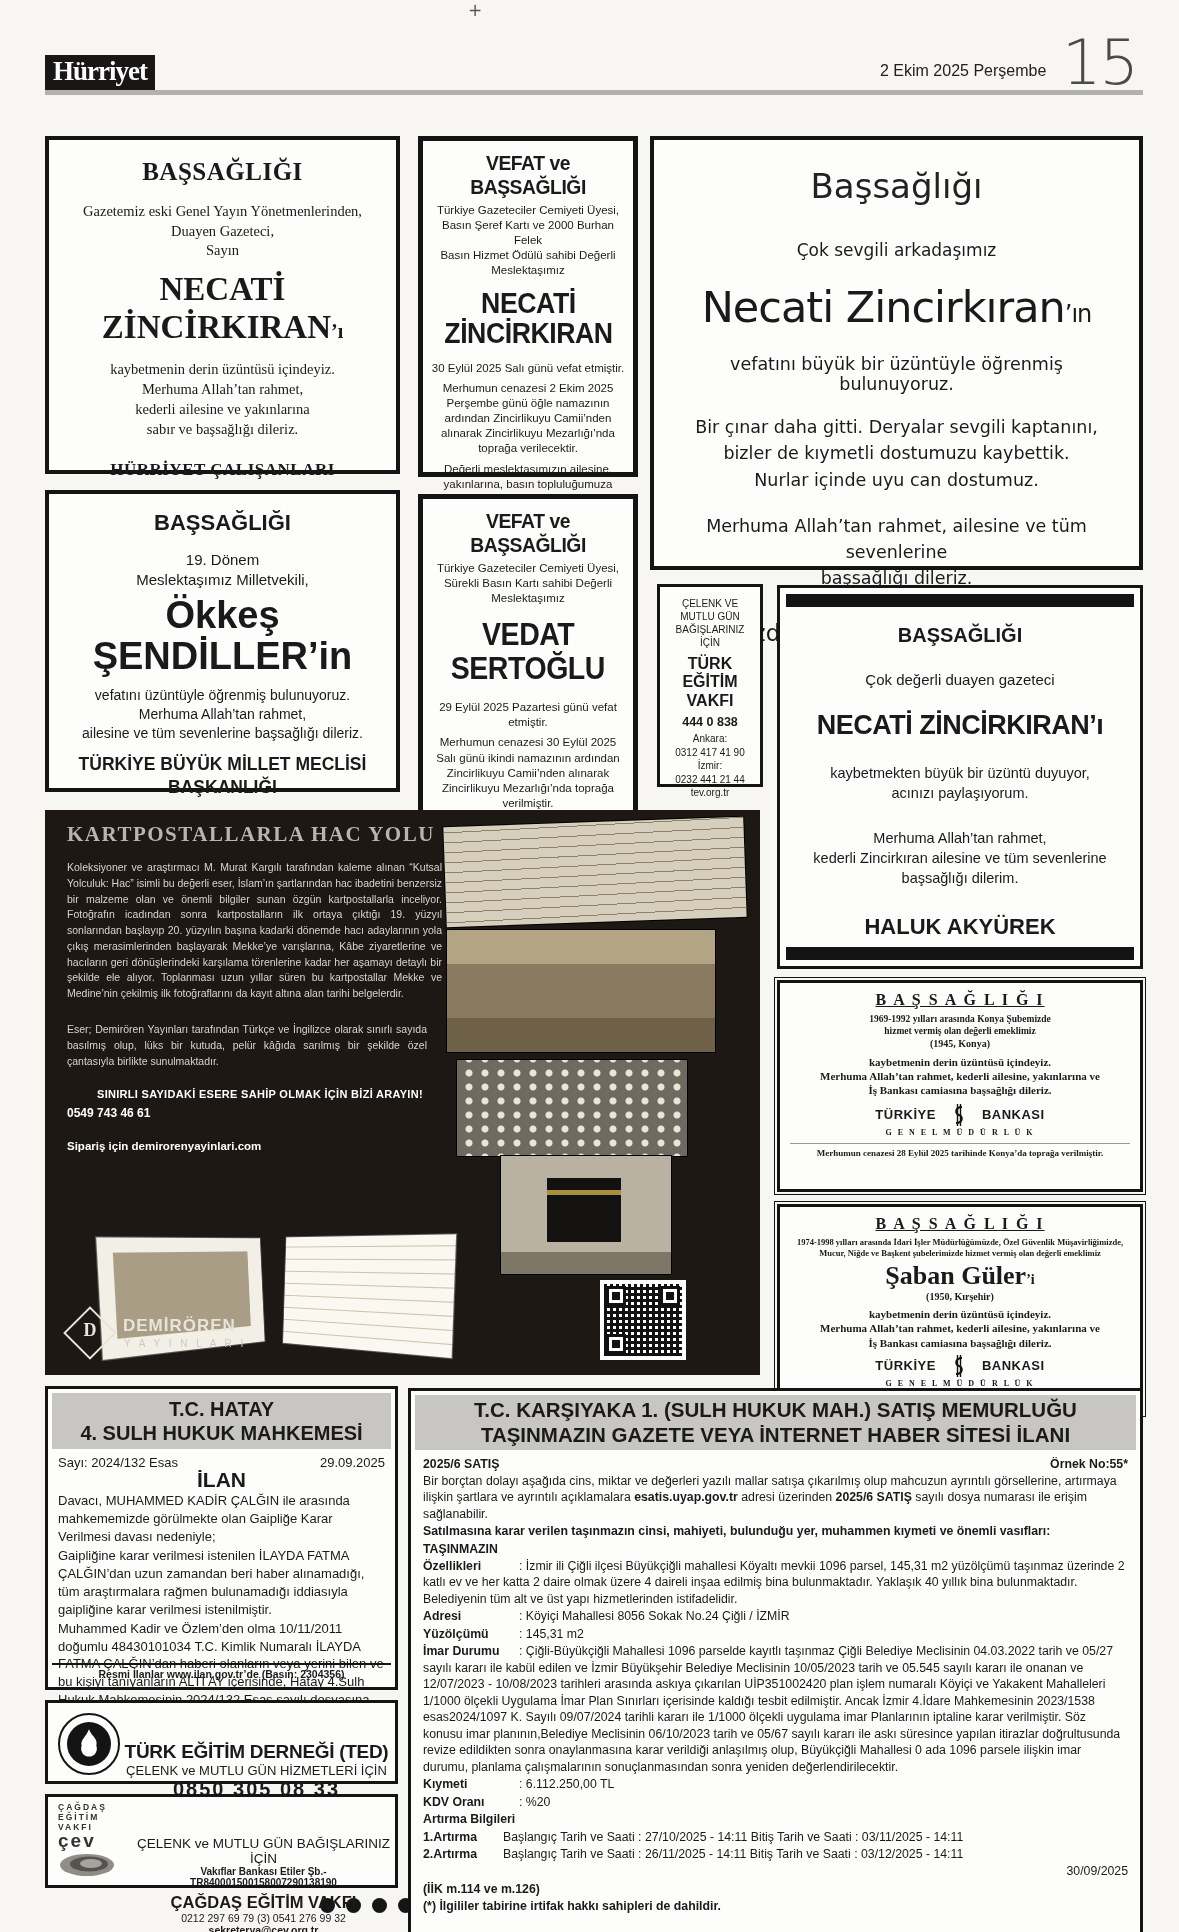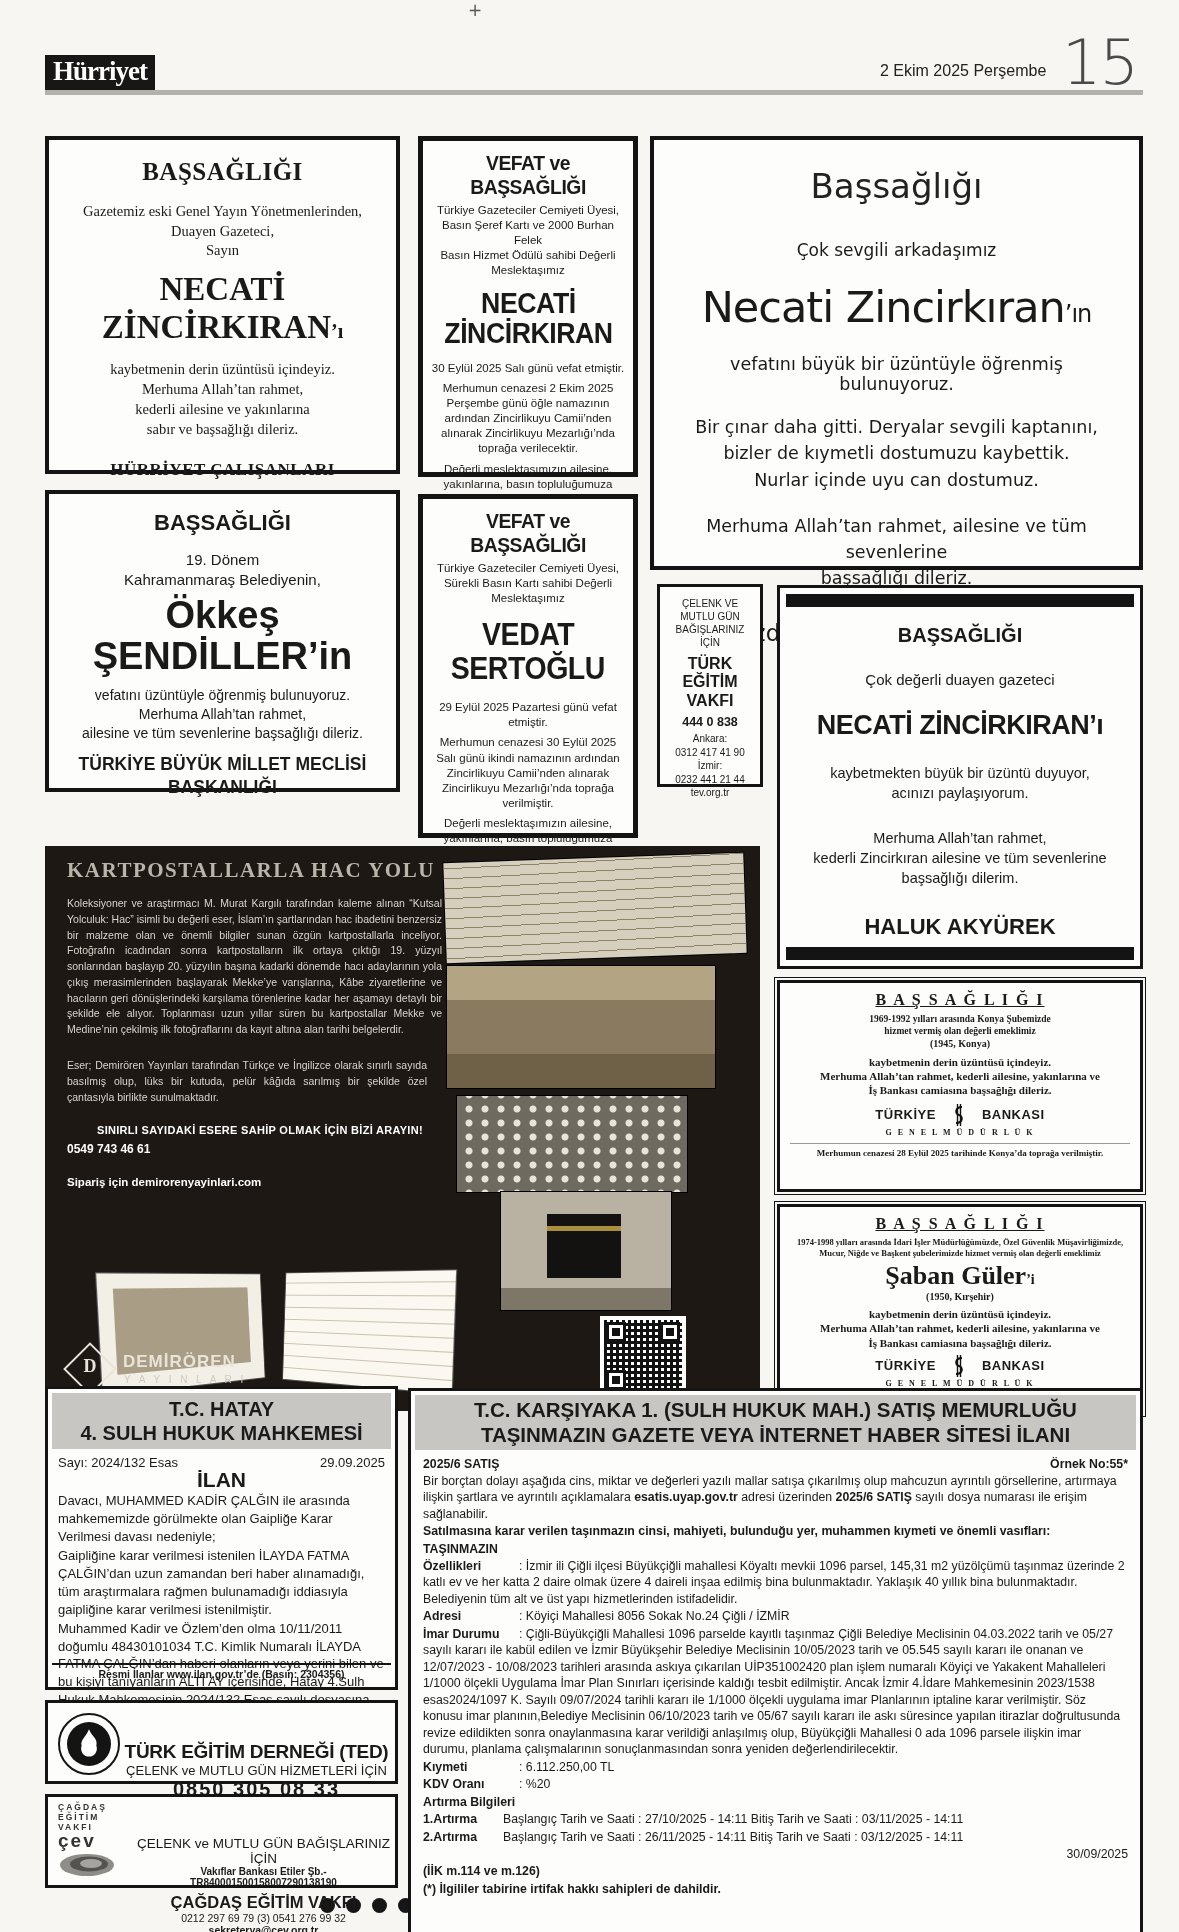--- a/index.html
+++ b/index.html
@@ -111,21 +111,21 @@
       <div>Merhuma Allah’tan rahmet, ailesine ve tüm sevenlerine</div>
       <div>başsağlığı dileriz.</div>
     </div>
     <div style="font-size:23px;margin-top:28px;">Özden - Halit Narin ve Ailesi</div>
   </div>
 
   <div class="abs obit ctr sans" style="left:45px;top:458px;width:355px;height:302px;padding:16px 14px;">
     <div class="b" style="font-size:22px;">BAŞSAĞLIĞI</div>
     <div style="font-size:15px;line-height:1.35;margin-top:14px;">
       <div>19. Dönem</div>
-      <div>Kahramanmaraş Belediyenin,</div>
+      <div>Meslektaşımız Milletvekili,</div>
     </div>
     <div class="b" style="font-size:38px;line-height:1.1;margin-top:4px;">
       <div>Ökkeş</div>
       <div>ŞENDİLLER’in</div>
     </div>
     <div style="font-size:14px;line-height:1.35;margin-top:8px;">
       <div>vefatını üzüntüyle öğrenmiş bulunuyoruz.</div>
       <div>Merhuma Allah’tan rahmet,</div>
       <div>ailesine ve tüm sevenlerine başsağlığı dileriz.</div>
     </div>
@@ -243,21 +243,21 @@
           <path d="M10 3 C3 3 3 10 7 11 C11 12 11 19 4 19" fill="none" stroke="#111" stroke-width="2.2"></path>
           <line x1="5.5" y1="0" x2="5.5" y2="22" stroke="#111" stroke-width="1.4"></line>
           <line x1="8.5" y1="0" x2="8.5" y2="22" stroke="#111" stroke-width="1.4"></line>
         </svg>
       <span class="t">BANKASI</span>
     </div>
     <div class="b serif" style="font-size:8px;letter-spacing:2px;margin-top:2px;">G E N E L   M Ü D Ü R L Ü K</div>
     <div class="b" style="font-size:9px;margin-top:5px;border-top:1px solid #999;padding-top:12px;">Merhumun cenazesi 24 Eylül 2025 tarihinde Kırşehir’de toprağa verilmiştir.</div>
   </div>
 
-  <div class="abs ad" style="left:45px;top:810px;width:715px;height:565px;margin-top:36px;">
+  <div class="abs ad" style="left:45px;top:810px;width:715px;height:565px;">
     <div class="abs serif b" style="left:22px;top:12px;font-size:21px;letter-spacing:1.5px;color:#b9b5aa;">KARTPOSTALLARLA HAC YOLU</div>
     <p class="abs" style="left:22px;top:50px;width:375px;font-size:10.5px;line-height:1.5;text-align:justify;">Koleksiyoner ve araştırmacı M. Murat Kargılı tarafından kaleme alınan “Kutsal Yolculuk: Hac” isimli bu değerli eser, İslam’ın şartlarından hac ibadetini benzersiz bir malzeme olan ve önemli bilgiler sunan özgün kartpostallarla inceliyor. Fotoğrafın icadından sonra kartpostalların ilk ortaya çıktığı 19. yüzyıl sonlarından başlayıp 20. yüzyılın başına kadarki dönemde hacı adaylarının yola çıkış merasimlerinden başlayarak Mekke’ye varışlarına, Kâbe ziyaretlerine ve hacıların geri dönüşlerindeki karşılama törenlerine kadar her aşamayı detaylı bir şekilde ele alıyor. Toplanması uzun yıllar süren bu kartpostallar Mekke ve Medine’nin çekilmiş ilk fotoğraflarını da kayıt altına alan tarihi belgelerdir.</p>
     <p class="abs" style="left:22px;top:212px;width:360px;font-size:10.5px;line-height:1.5;text-align:justify;">Eser; Demirören Yayınları tarafından Türkçe ve İngilizce olarak sınırlı sayıda basılmış olup, lüks bir kutuda, pelür kâğıda sarılmış bir şekilde özel çantasıyla birlikte sunulmaktadır.</p>
     <div class="abs b" style="left:22px;top:278px;font-size:11px;color:#fff;letter-spacing:.3px;padding-left:30px;">SINIRLI SAYIDAKİ ESERE SAHİP OLMAK İÇİN BİZİ ARAYIN!</div>
     <div class="abs b" style="left:22px;top:296px;font-size:12px;color:#fff;">0549 743 46 61</div>
     <div class="abs b" style="left:22px;top:330px;font-size:11.5px;color:#fff;">Sipariş için demirorenyayinlari.com</div>
 
     <div class="pcard" style="left:400px;top:12px;width:300px;height:100px;background:#d6cfbd;transform:rotate(-2deg);background-image:repeating-linear-gradient(-1deg,transparent 0 9px,#8d8468 9px 10px);"></div>
     <div class="pcard" style="left:402px;top:120px;width:268px;height:122px;background:linear-gradient(#b3a583 0 28%,#8a7a5f 28% 72%,#6f6148 72% 100%);"></div>
     <div class="pcard" style="left:412px;top:250px;width:230px;height:96px;background:#6e6a60;background-image:radial-gradient(circle 4px,#e8e4d8 0 3px,transparent 4px);background-size:16px 14px;background-position:4px 48px;"></div>
@@ -356,20 +356,21 @@
     <div class="legal" style="padding:2px 12px 0 12px;font-size:12.3px;line-height:1.34;">
       <div style="display:flex;justify-content:space-between;">
         <span class="b">2025/6 SATIŞ</span>
         <span class="b">Örnek No:55*</span>
       </div>
       <p><span>Bir borçtan dolayı aşağıda cins, miktar ve değerleri yazılı mallar satışa çıkarılmış olup mahcuzun ayrıntılı görsellerine, artırmaya ilişkin şartlara ve ayrıntılı açıklamalara </span><span class="b">esatis.uyap.gov.tr</span><span> adresi üzerinden </span><span class="b">2025/6 SATIŞ</span><span> sayılı dosya numarası ile erişim sağlanabilir.</span></p>
       <p class="b">Satılmasına karar verilen taşınmazın cinsi, mahiyeti, bulunduğu yer, muhammen kıymeti ve önemli vasıfları:</p>
       <p class="b">TAŞINMAZIN</p>
       <p><span class="lbl">Özellikleri</span><span>:  İzmir ili Çiğli ilçesi Büyükçiğli mahallesi Köyaltı  mevkii 1096 parsel, 145,31 m2 yüzölçümü taşınmaz üzerinde 2 katlı ev ve her katta 2 daire olmak üzere 4 daireli inşaa edilmiş bina bulunmaktadır. Yaklaşık 40 yıllık bina bulunmaktadır. Belediyenin tüm alt ve üst yapı hizmetlerinden istifadelidir.</span></p>
       <p><span class="lbl">Adresi</span><span>: Köyiçi Mahallesi 8056 Sokak No.24 Çiğli / İZMİR</span></p>
+      <p><span class="lbl">Yüzölçümü</span><span>: 145,31 m2</span></p>
       <p><span class="lbl">İmar Durumu</span><span>: Çiğli-Büyükçiğli Mahallesi 1096 parselde  kayıtlı taşınmaz Çiğli Belediye Meclisinin 04.03.2022 tarih ve 05/27 sayılı  kararı ile kabül edilen ve İzmir Büyükşehir Belediye Meclisinin 10/05/2023 tarih ve 05.545 sayılı kararı ile onanan ve 12/07/2023 - 10/08/2023 tarihleri arasında askıya çıkarılan UİP351002420 plan işlem numaralı Köyiçi ve Yakakent Mahalleleri 1/1000 ölçekli Uygulama İmar Plan Sınırları içerisinde kaldığı tesbit edilmiştir. Ancak İzmir 4.İdare Mahkemesinin 2023/1538 esas2024/1097 K. Sayılı 09/07/2024 tarihli kararı ile 1/1000 ölçekli uygulama imar Planlarının iptaline karar verilmiştir. Söz konusu imar planının,Belediye Meclisinin 06/10/2023 tarih ve 05/67 sayılı kararı ile askı süresince yapılan itirazlar doğrultusunda revize edildikten sonra onaylanmasına karar verildiği anlaşılmış olup, Büyükçiğli Mahallesi 0 ada 1096 parsele ilişkin imar durumu, planlama çalışmalarının sonuçlanmasından sonra yeniden değerlendirilecektir.</span></p>
       <p><span class="lbl">Kıymeti</span><span>: 6.112.250,00 TL</span></p>
       <p><span class="lbl">KDV Oranı</span><span>: %20</span></p>
       <p class="b">Artırma Bilgileri</p>
       <p><span class="b" style="display:inline-block;width:80px;">1.Artırma</span><span>Başlangıç Tarih ve Saati : 27/10/2025 - 14:11   Bitiş Tarih ve Saati  : 03/11/2025 - 14:11</span></p>
       <p><span class="b" style="display:inline-block;width:80px;">2.Artırma</span><span>Başlangıç Tarih ve Saati : 26/11/2025 - 14:11   Bitiş Tarih ve Saati  : 03/12/2025 - 14:11</span></p>
       <p style="text-align:right;">30/09/2025</p>
       <p class="b">(İİK m.114 ve m.126)</p>
       <p class="b">(*) İlgililer tabirine irtifak hakkı sahipleri de dahildir.</p>
     </div>

